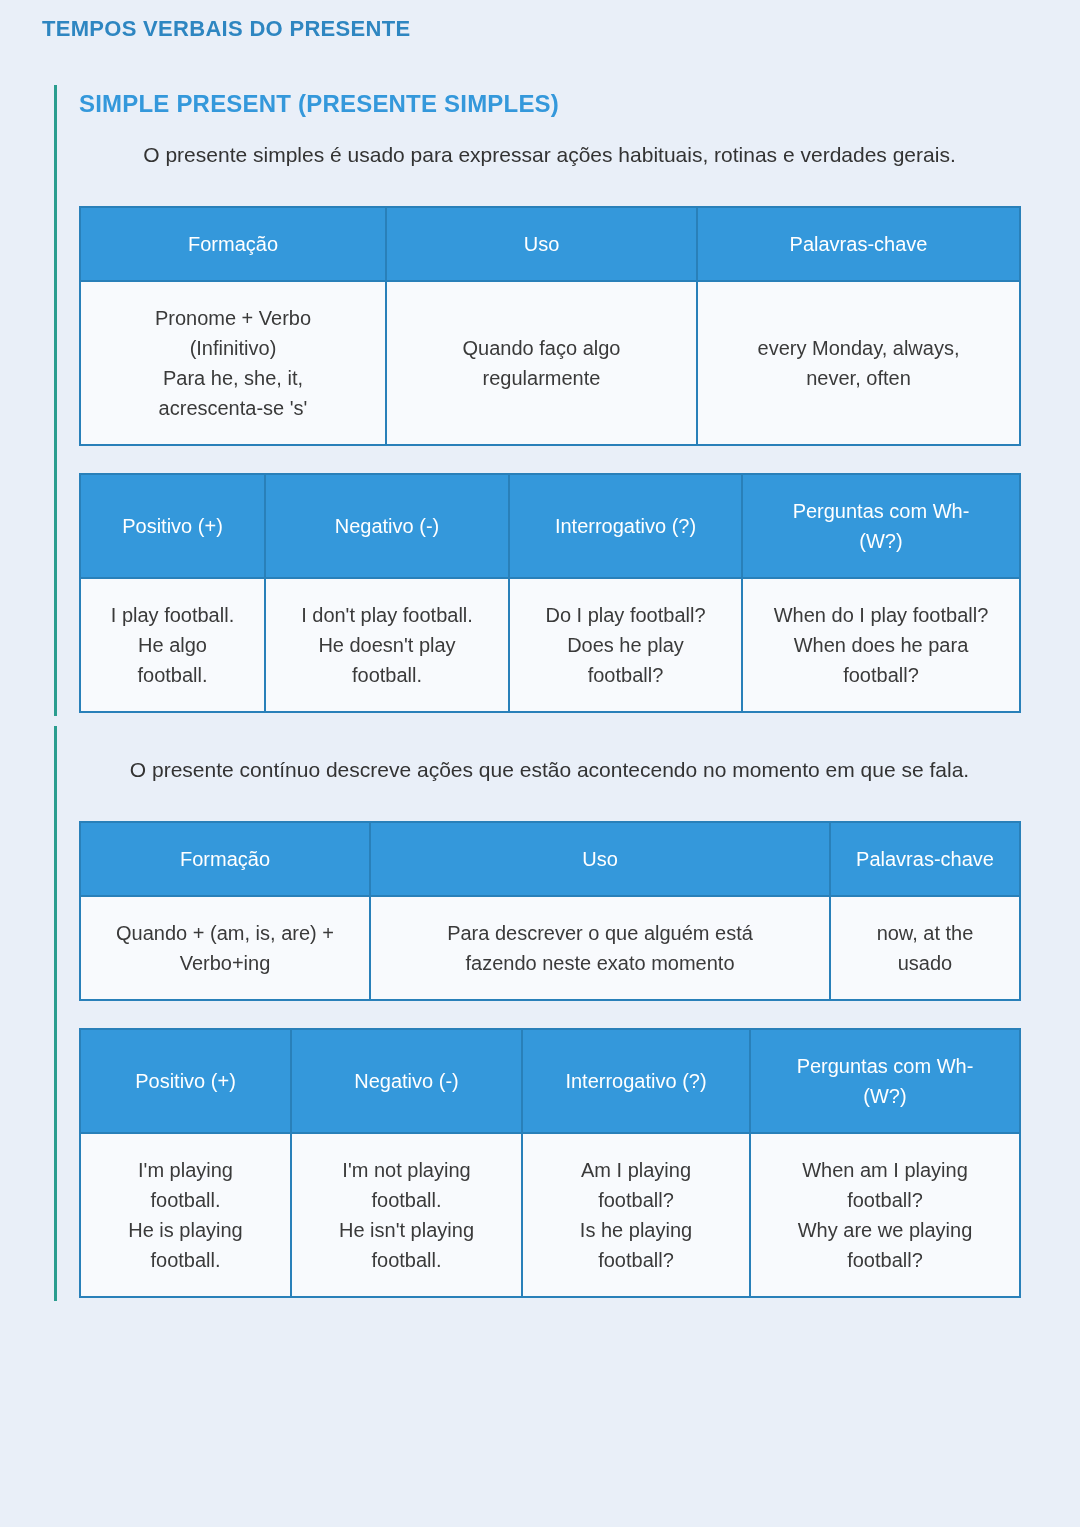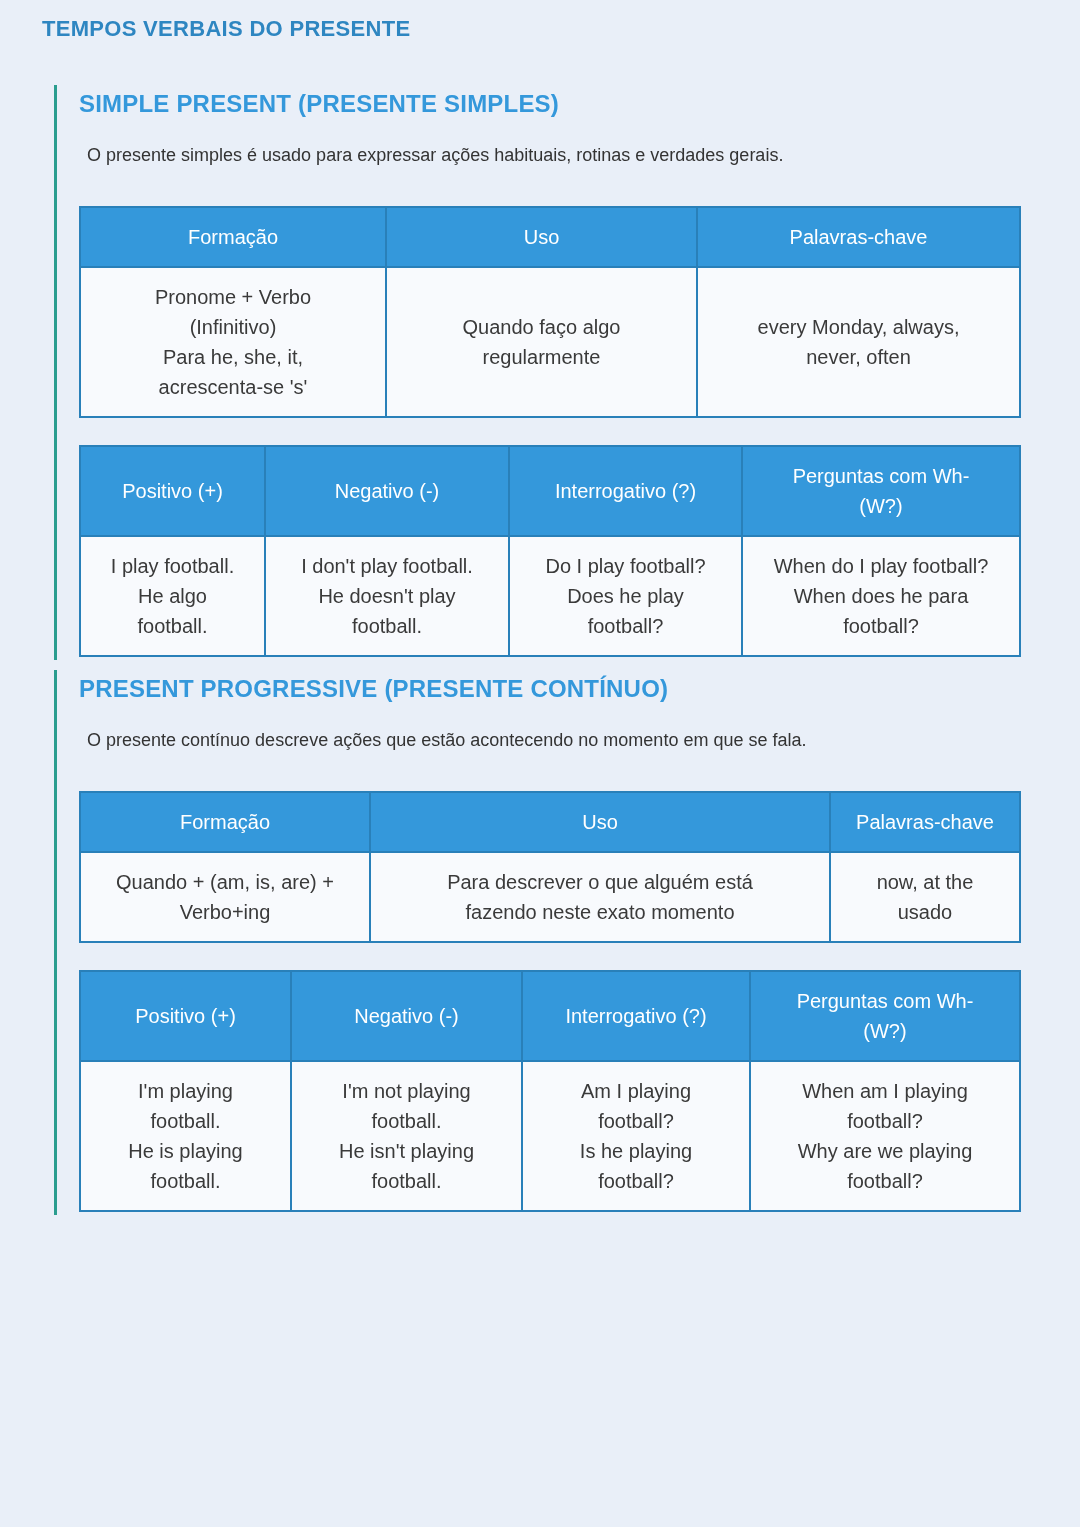--- a/index.html
+++ b/index.html
@@ -34,38 +34,39 @@
   .section-heading {
     margin: 0;
     font-size: 24px;
     line-height: 26px;
     font-weight: 600;
     color: #3498db;
     letter-spacing: 0.2px;
   }
   .section-description {
     margin: 27px 0 0 8px;
-    font-size: 18px;
+    font-size: 21px;
     line-height: 22px;
     color: #333333;
+    text-align: center;
   }
   table.grammar-table {
     border-collapse: collapse;
     table-layout: fixed;
     width: 940px;
     margin-top: 40px;
     background: #f8fafd;
   }
   table.grammar-table.forms-table {
     margin-top: 27px;
   }
   .grammar-table th,
   .grammar-table td {
     border: 2px solid #2980b9;
-    padding: 14px 10px;
+    padding: 21px 10px;
     font-size: 20px;
     line-height: 30px;
     text-align: center;
     vertical-align: middle;
     white-space: pre-line;
   }
   .grammar-table th {
     background: #3498db;
     color: #ffffff;
     font-weight: 400;
@@ -141,21 +142,20 @@
 football?</td>
         <td>When do I play football?
 When does he para
 football?</td>
       </tr>
     </tbody>
   </table>
 </section>
 
 <section class="tense-section second">
-  <h2 class="section-heading">PRESENT PROGRESSIVE (PRESENTE CONTÍNUO)</h2>
   <p class="section-description">O presente contínuo descreve ações que estão acontecendo no momento em que se fala.</p>
 
   <table class="grammar-table formation-table">
     <colgroup>
       <col style="width:290px">
       <col style="width:460px">
       <col style="width:190px">
     </colgroup>
     <thead>
       <tr>

